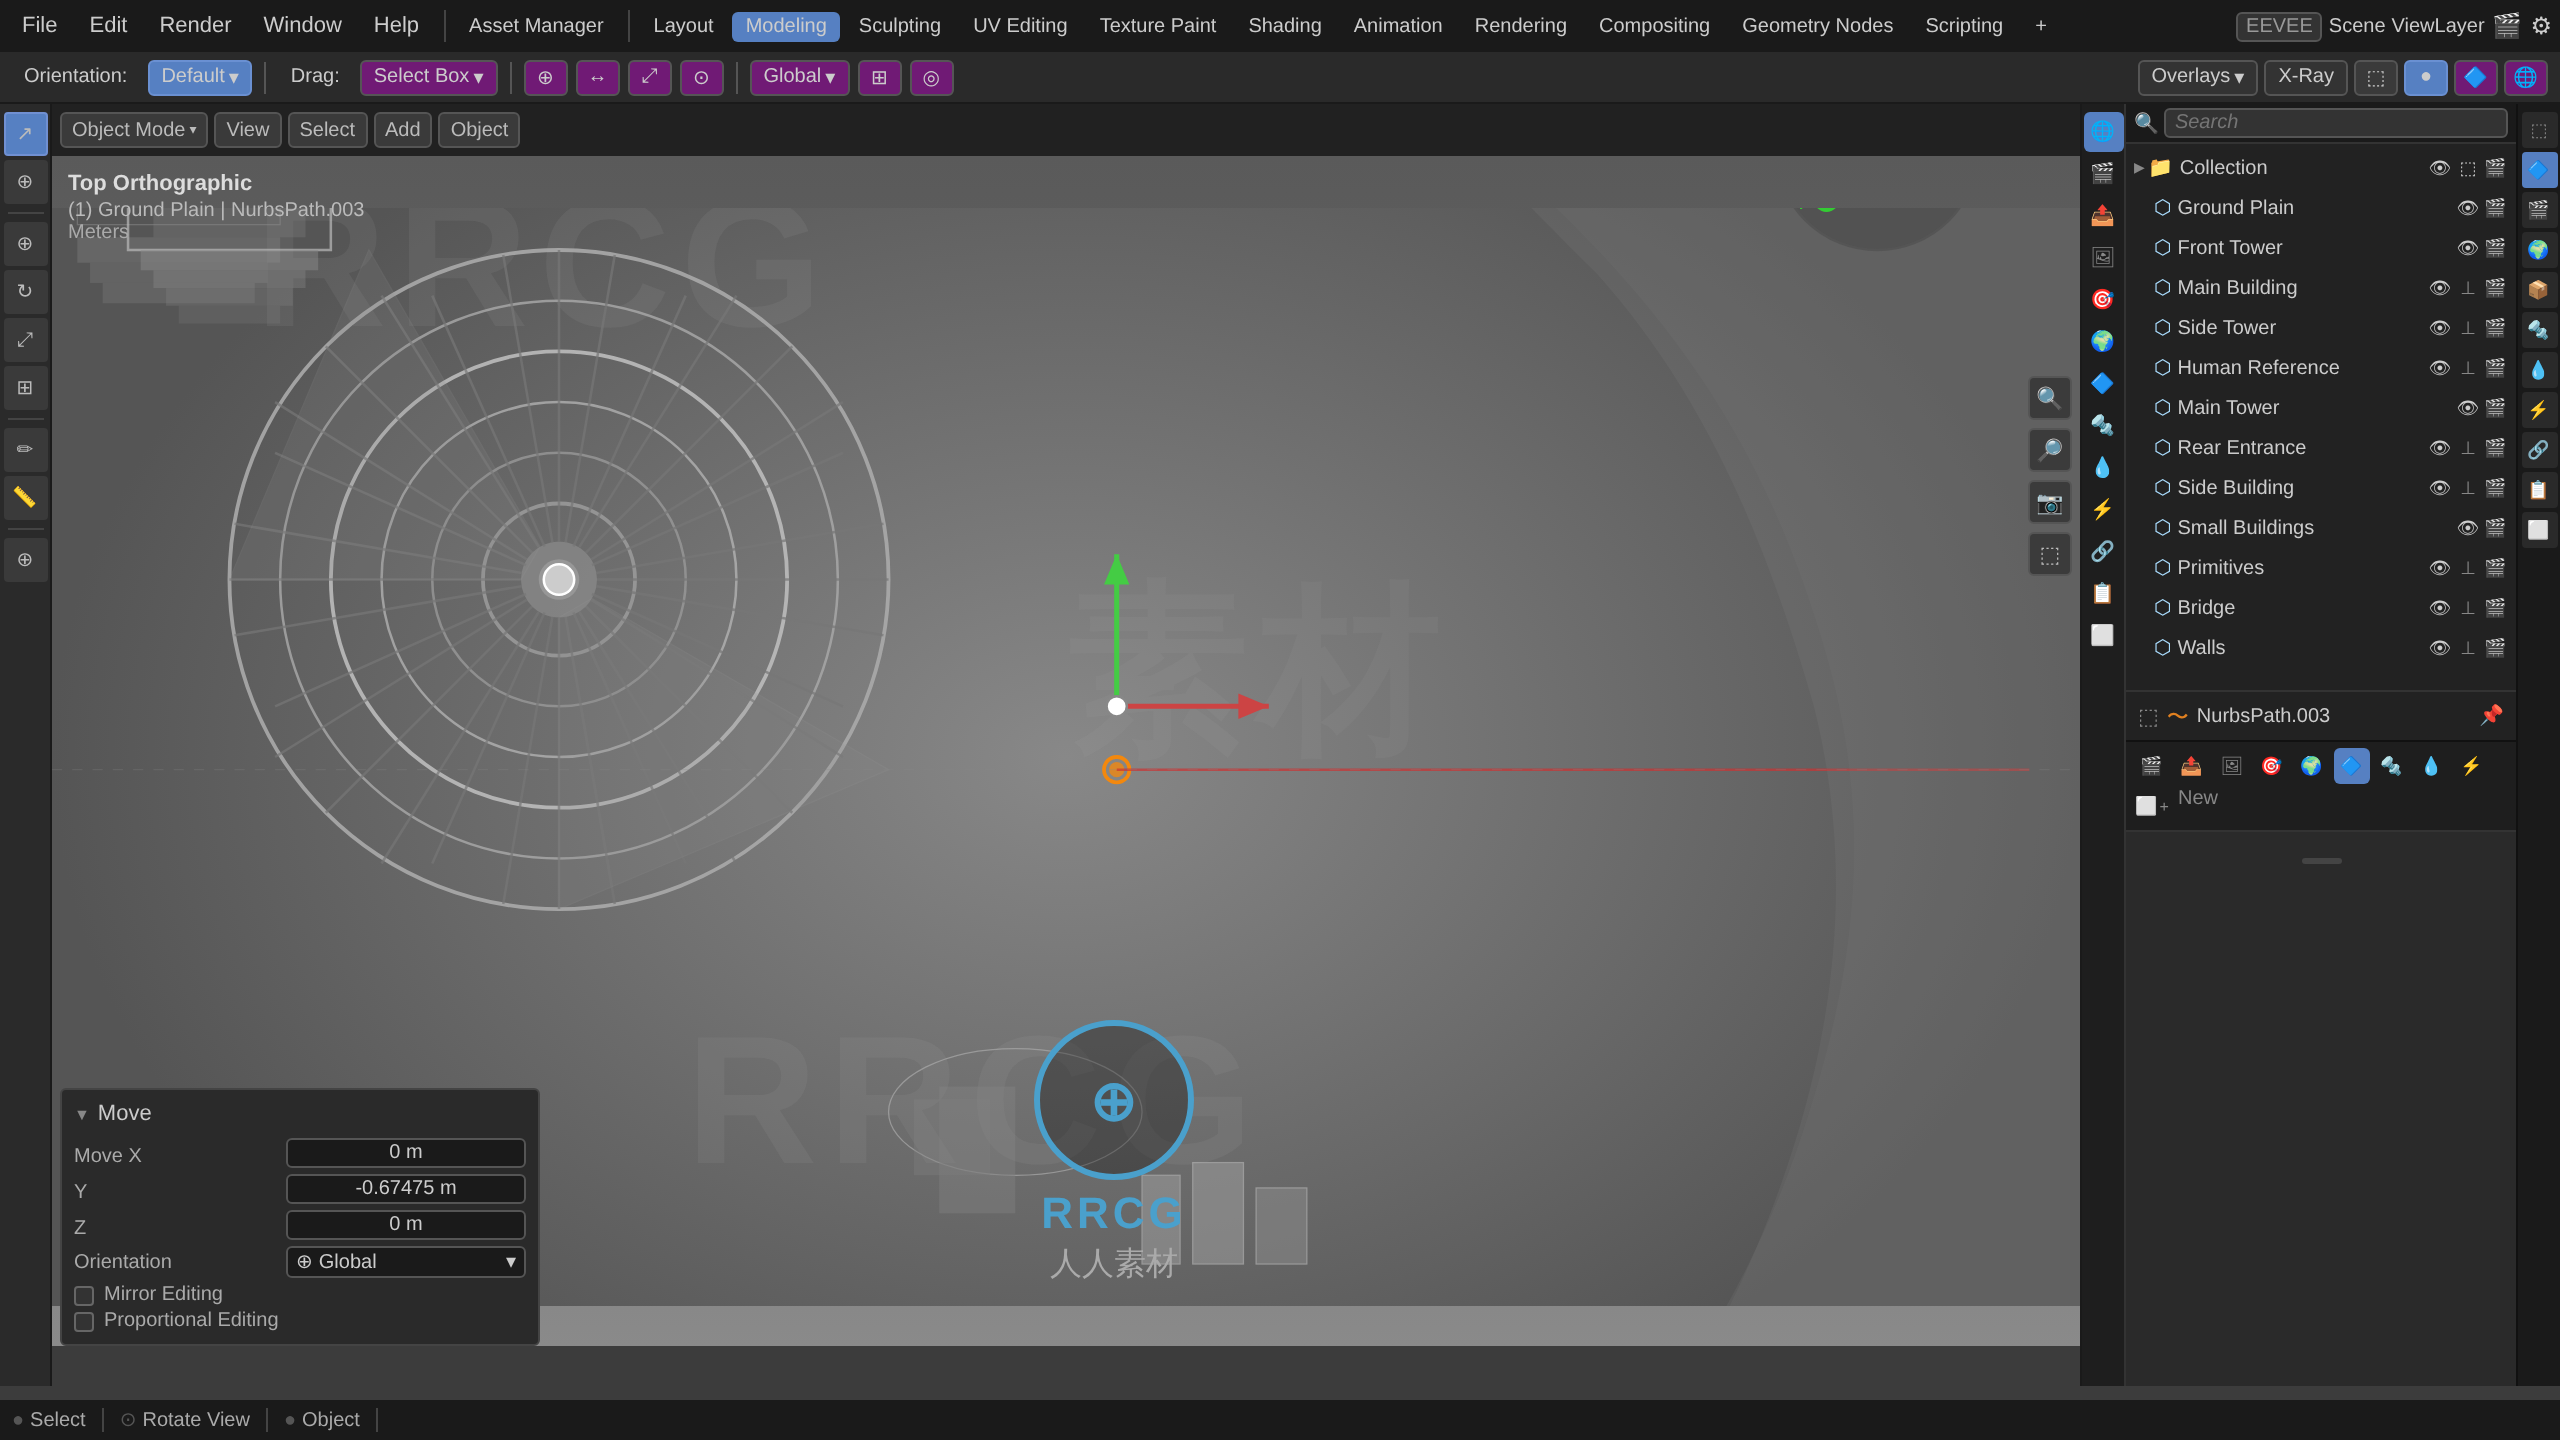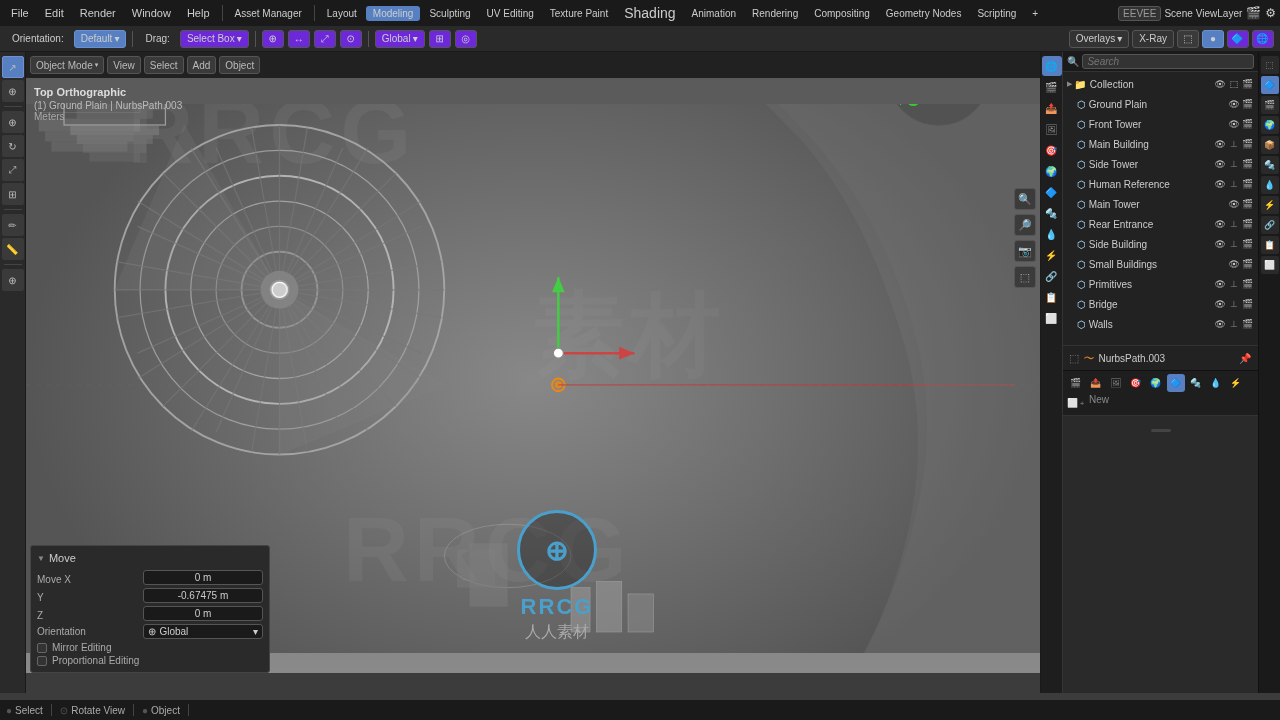--- a/index.html
+++ b/index.html
@@ -52,21 +52,21 @@
       align-items: center;
       padding: 0 6px;
       gap: 4px;
       position: absolute;
       top: 26px;
       left: 0;
       z-index: 99;
       border-bottom: 1px solid #1a1a1a;
     }
     .toolbar-btn {
-      background: #6d28d9;
+      background: #701a75;
       border: 1px solid #555;
       color: #ccc;
       font-size: 10px;
       padding: 1px 6px;
       border-radius: 3px;
       cursor: pointer;
       height: 18px;
       display: flex;
       align-items: center;
       gap: 2px;
@@ -454,21 +454,21 @@
   <div class="menu-item">Help</div>
   <div class="menu-separator"></div>
   <div class="menu-item" style="font-size:10px;">Asset Manager</div>
   <div class="menu-separator"></div>
 
   <div class="menu-item" style="font-size:10px;">Layout</div>
   <div class="menu-item" style="font-size:10px;background:#5680c2;border-radius:3px;">Modeling</div>
   <div class="menu-item" style="font-size:10px;">Sculpting</div>
   <div class="menu-item" style="font-size:10px;">UV Editing</div>
   <div class="menu-item" style="font-size:10px;">Texture Paint</div>
-  <div class="menu-item" style="font-size:14px;">Shading</div>
+  <div class="menu-item" style="font-size:10px;">Shading</div>
   <div class="menu-item" style="font-size:10px;">Animation</div>
   <div class="menu-item" style="font-size:10px;">Rendering</div>
   <div class="menu-item" style="font-size:10px;">Compositing</div>
   <div class="menu-item" style="font-size:10px;">Geometry Nodes</div>
   <div class="menu-item" style="font-size:10px;">Scripting</div>
   <div class="menu-item" style="font-size:10px;">+</div>
   <div class="menu-right">
 
     <div style="display:flex;align-items:center;gap:3px;font-size:10px;color:#999;">
       <span style="background:#333;border:1px solid #555;padding:1px 4px;border-radius:3px;cursor:pointer;">EEVEE</span>

